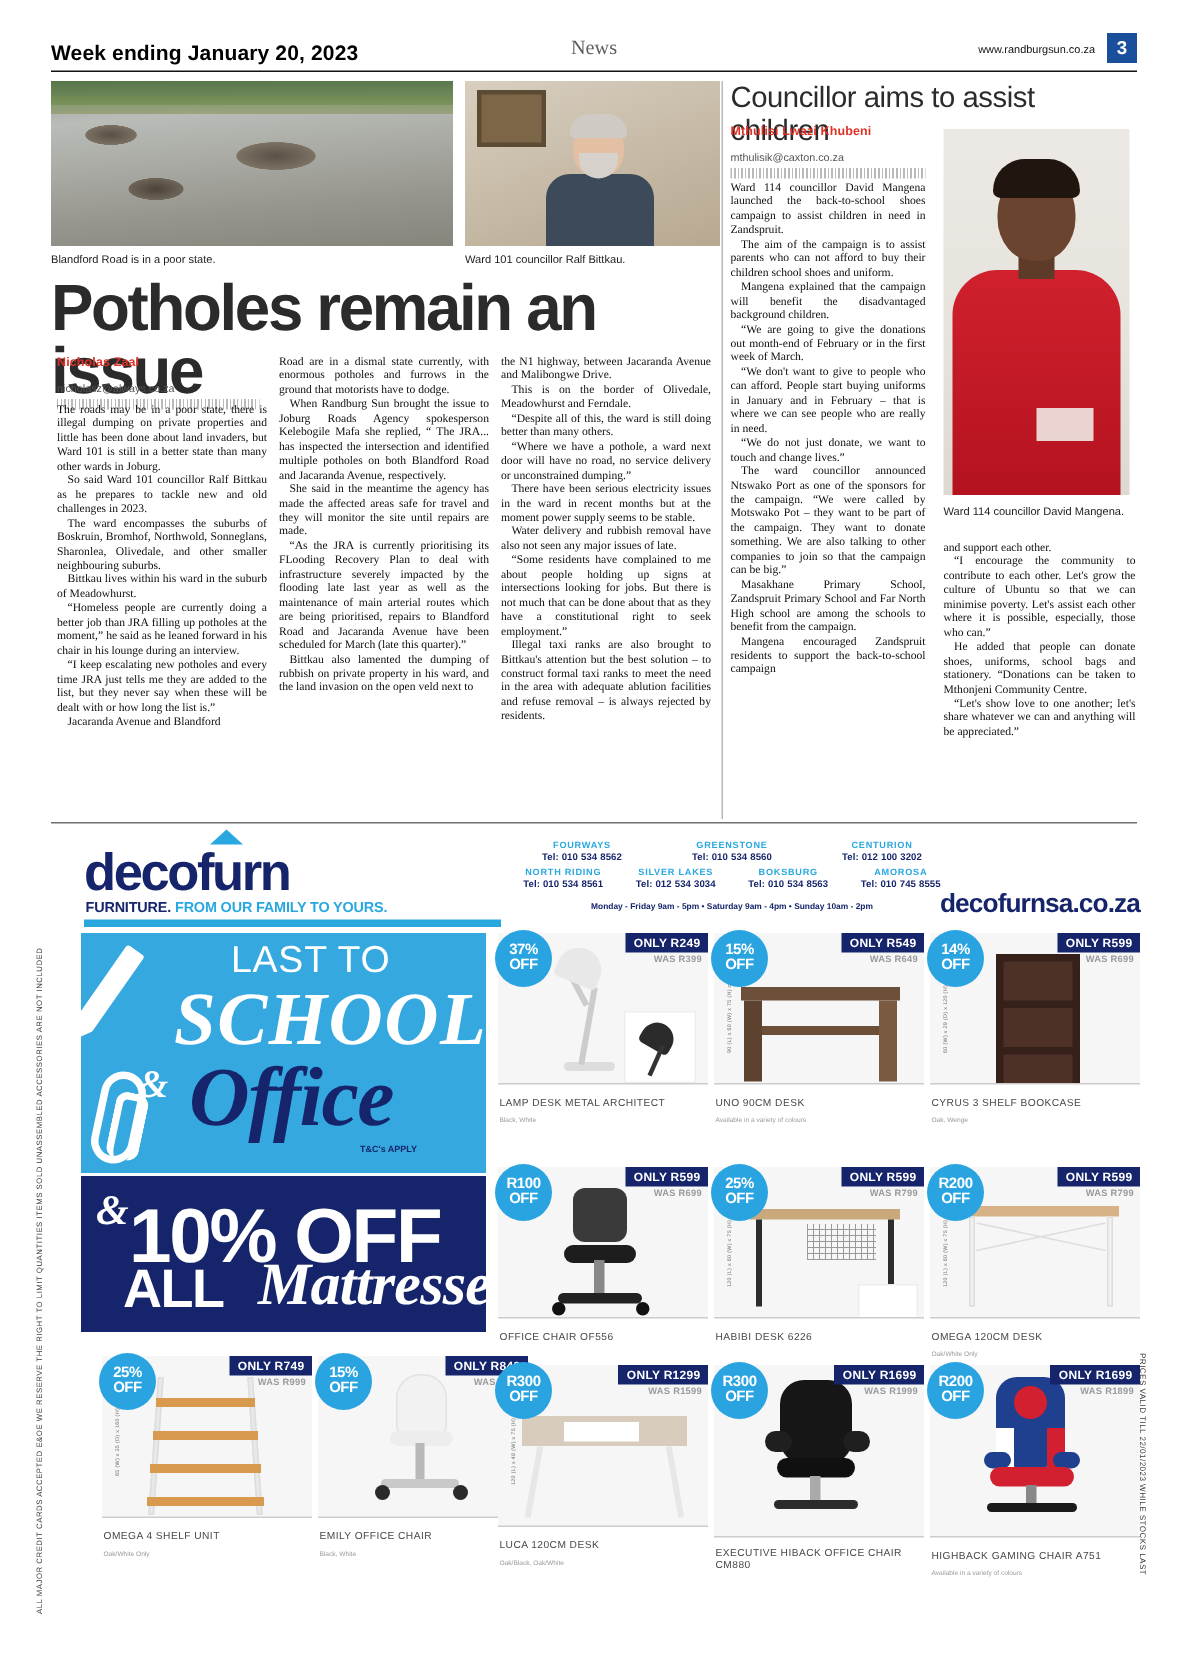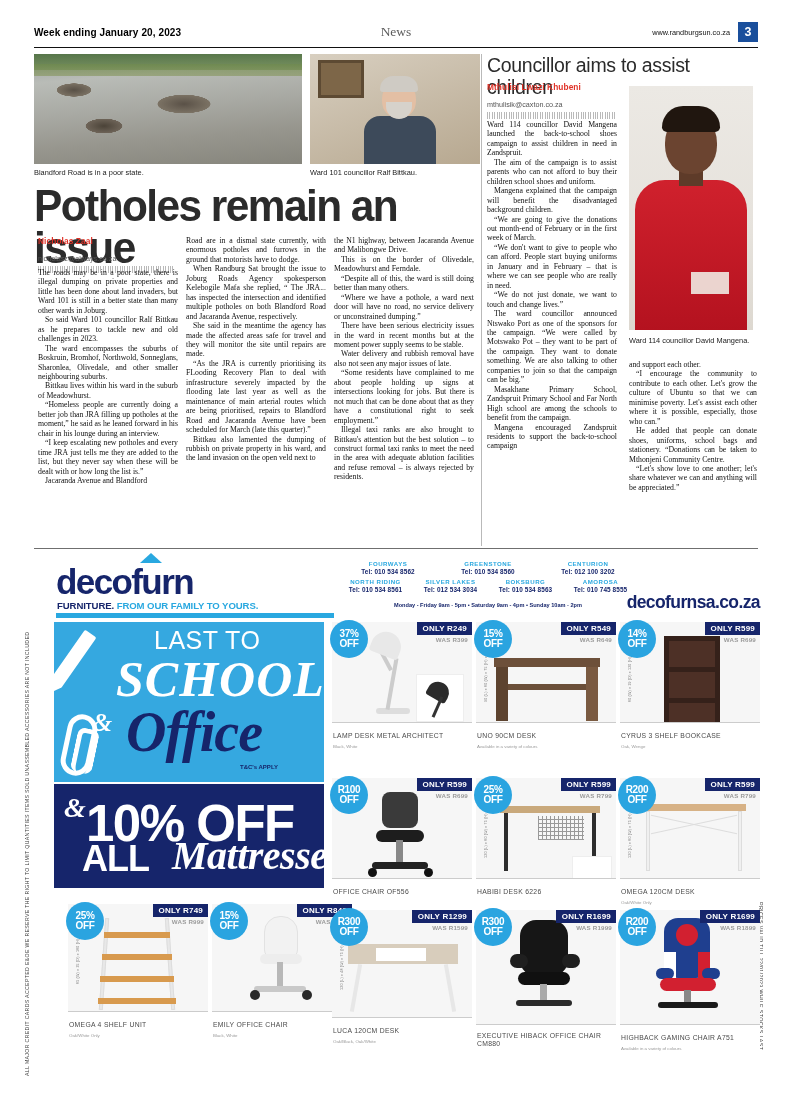--- a/index.html
+++ b/index.html
@@ -12,21 +12,21 @@
   .page { position: relative; width: 786px; height: 1113px; background:#fff; }
 
   
   .masthead {
     position: absolute; left: 34px; top: 26px; width: 724px; height: 22px;
     border-bottom: 1.4px solid #111;
   }
   .mh-left {
     position: absolute; left: 0; top: 1px;
     font-family: "Liberation Sans", sans-serif;
-    font-weight: bold; font-size: 10px; color:#000; letter-spacing: .1px;
+    font-weight: bold; font-size: 14px; color:#000; letter-spacing: .1px;
   }
   .mh-center {
     position: absolute; left: 0; right:0; top: -2px; text-align: center;
     font-family: Liberation Serif, serif;
     font-size: 13.5px; color:#5d5d5d; font-weight: 300;
   }
   .mh-right {
     position: absolute; right: 28px; top: 2px;
     font-family: "Liberation Sans", sans-serif;
     font-size: 7.3px; color:#111;
@@ -331,21 +331,21 @@
       <p class="noind">The roads may be in a poor state, there is illegal dumping on private properties and little has been done about land invaders, but Ward 101 is still in a better state than many other wards in Joburg.</p>
       <p>So said Ward 101 councillor Ralf Bittkau as he prepares to tackle new and old challenges in 2023.</p>
       <p>The ward encompasses the suburbs of Boskruin, Bromhof, Northwold, Sonneglans, Sharonlea, Olivedale, and other smaller neighbouring suburbs.</p>
       <p>Bittkau lives within his ward in the suburb of Meadowhurst.</p>
       <p>“Homeless people are currently doing a better job than JRA filling up potholes at the moment,” he said as he leaned forward in his chair in his lounge during an interview.</p>
       <p>“I keep escalating new potholes and every time JRA just tells me they are added to the list, but they never say when these will be dealt with or how long the list is.”</p>
       <p>Jacaranda Avenue and Blandford</p>
     </div>
   <div class="col" id="lcol2" style="left:186px; top:236px; width:140px;">
       <p class="noind">Road are in a dismal state currently, with enormous potholes and furrows in the ground that motorists have to dodge.</p>
-      <p>When Randburg Sat brought the issue to Joburg Roads Agency spokesperson Kelebogile Mafa she replied, “ The JRA... has inspected the intersection and identified multiple potholes on both Blandford Road and Jacaranda Avenue, respectively.</p>
+      <p>When Randburg Sun brought the issue to Joburg Roads Agency spokesperson Kelebogile Mafa she replied, “ The JRA... has inspected the intersection and identified multiple potholes on both Blandford Road and Jacaranda Avenue, respectively.</p>
       <p>She said in the meantime the agency has made the affected areas safe for travel and they will monitor the site until repairs are made.</p>
       <p>“As the JRA is currently prioritising its FLooding Recovery Plan to deal with infrastructure severely impacted by the flooding late last year as well as the maintenance of main arterial routes which are being prioritised, repairs to Blandford Road and Jacaranda Avenue have been scheduled for March (late this quarter).”</p>
       <p>Bittkau also lamented the dumping of rubbish on private property in his ward, and the land invasion on the open veld next to</p>
     </div>
   <div class="col" id="lcol3" style="left:334px; top:236px; width:140px;">
       <p class="noind">the N1 highway, between Jacaranda Avenue and Malibongwe Drive.</p>
       <p>This is on the border of Olivedale, Meadowhurst and Ferndale.</p>
       <p>“Despite all of this, the ward is still doing better than many others.</p>
       <p>“Where we have a pothole, a ward next door will have no road, no service delivery or unconstrained dumping.”</p>
       <p>There have been serious electricity issues in the ward in recent months but at the moment power supply seems to be stable.</p>

